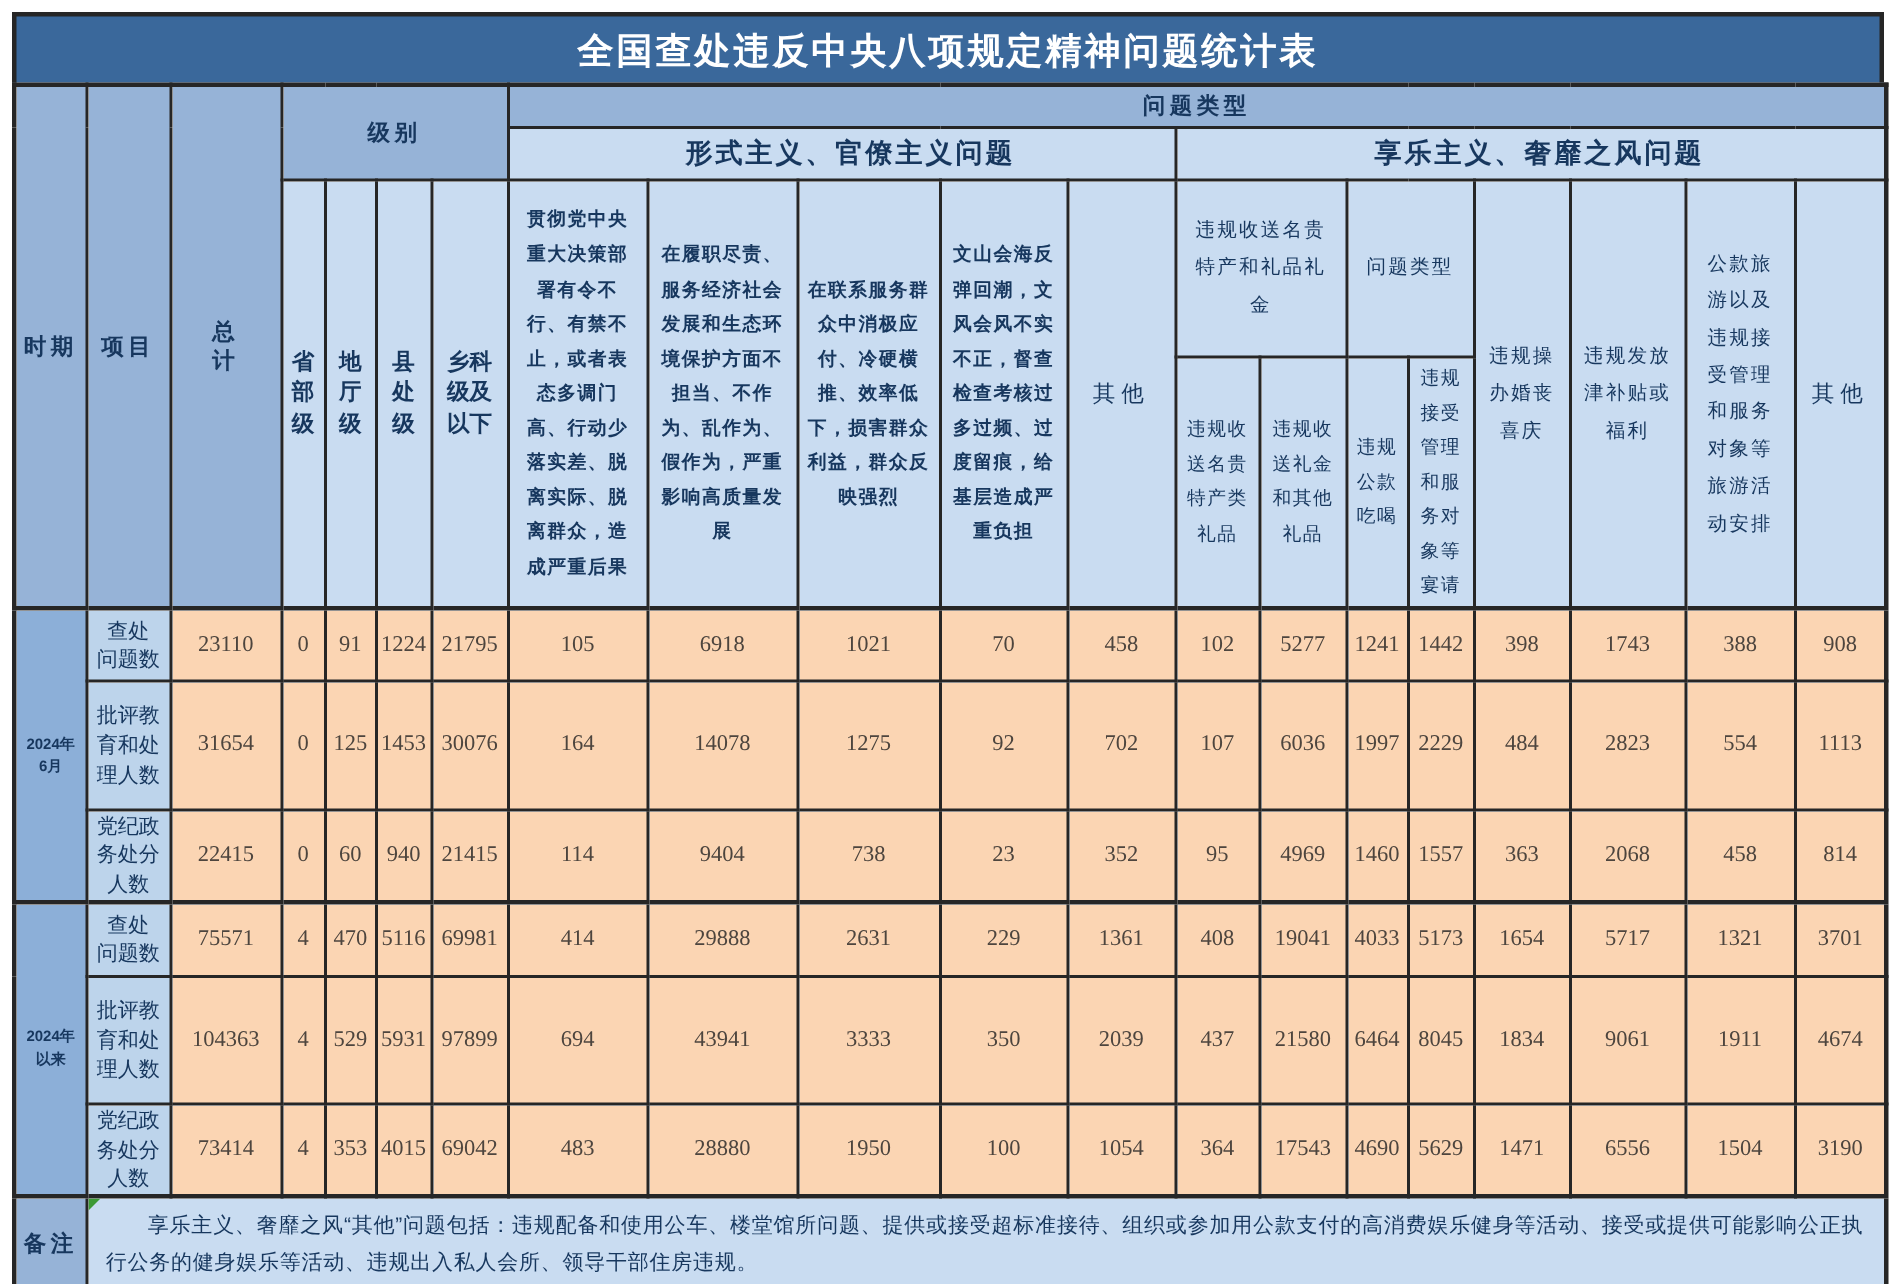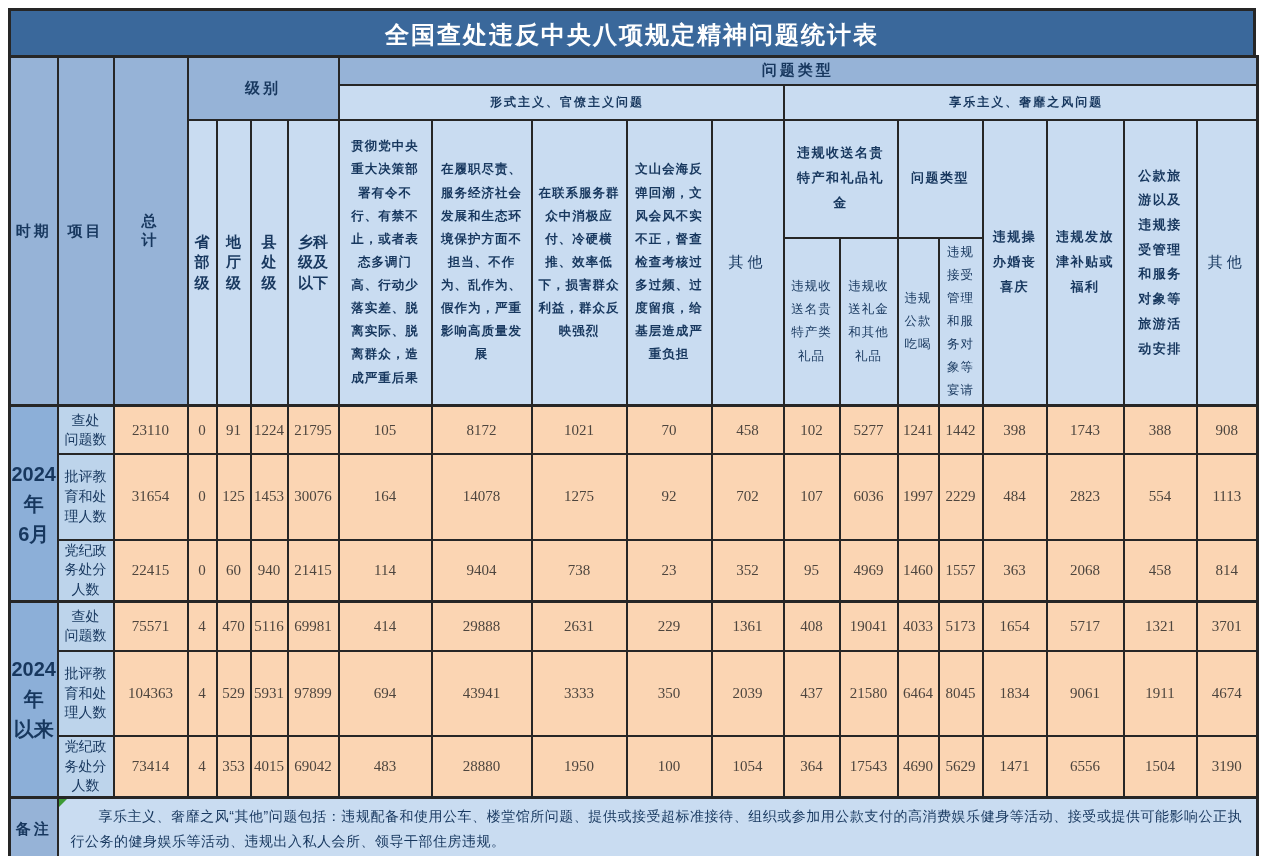--- a/index.html
+++ b/index.html
@@ -20,32 +20,32 @@
   .title-bar{
     height:47px;line-height:47px;background:var(--title-bg);
     border:3px solid var(--bd);border-bottom:none;
     color:#FFFFFF;font-size:24px;font-weight:bold;text-align:center;letter-spacing:2px;
   }
   table.t{border-collapse:collapse;table-layout:fixed;width:1248px;border:3px solid var(--bd);}
   .t th,.t td{border:2px solid var(--bd);overflow:hidden;vertical-align:middle;text-align:center;}
   .mid{background:var(--mid);}
   .light{background:var(--light);}
   .hgroup{color:var(--navy);font-size:15px;font-weight:bold;letter-spacing:3px;}
-  .hgroup2{color:var(--navy);font-size:12px;font-weight:bold;letter-spacing:2px;padding-left:12px;}
+  .hgroup2{color:var(--navy);font-size:18px;font-weight:bold;letter-spacing:2px;padding-left:12px;}
   .pre{white-space:pre-line;}
   .lev{color:var(--navy);font-size:15px;font-weight:bold;line-height:1.35;}
   .desc{
     color:var(--navy);font-size:12.5px;font-weight:bold;text-align:justify;
     text-justify:inter-ideograph;letter-spacing:1px;line-height:1.85;padding:8px 6px;
   }
-  .gsub{color:var(--navy);font-size:13px;font-weight:bold;letter-spacing:1.5px;line-height:1.9;padding:2px 6px;}
+  .gsub{color:var(--navy);font-size:13px;font-weight:normal;letter-spacing:1.5px;line-height:1.9;padding:2px 6px;}
   .sub{color:var(--navy);font-size:12.5px;font-weight:normal;letter-spacing:1px;line-height:1.85;padding:2px 2px;margin-left:48px;}
   .wide3{padding:2px 10px;}
   .oth{color:var(--navy);font-size:15px;font-weight:normal;letter-spacing:4px;}
-  .period{background:var(--period);color:var(--navy);font-size:20px;font-weight:bold;line-height:1.5;}
+  .period{background:var(--period);color:var(--navy);font-size:10px;font-weight:bold;line-height:1.5;}
   .rlabel{background:var(--rowlabel);color:var(--navy);font-size:14px;font-weight:normal;line-height:1.4;}
   .num{background:var(--peach);color:var(--numc);font-size:15px;font-family:"Liberation Serif",serif;}
   .thick-top td,.thick-top th{border-top:3px solid var(--bd);}
   .note-label{background:var(--mid);color:var(--navy);font-size:15px;font-weight:bold;letter-spacing:3px;}
   .note-cell{background:var(--light);position:relative;padding:0;}
   .note-text{
     color:var(--navy);font-size:14px;line-height:1.8;text-align:justify;text-justify:inter-ideograph;
     text-indent:2em;padding:5px 14px 5px 12px;letter-spacing:0.5px;
   }
   .green-tri{position:absolute;top:0;left:0;width:0;height:0;
@@ -133,21 +133,21 @@
       <td rowspan="3" class="period pre">2024年
 6月</td>
       <td class="rlabel pre">查处
 问题数</td>
       <td class="num">23110</td>
       <td class="num">0</td>
       <td class="num">91</td>
       <td class="num">1224</td>
       <td class="num">21795</td>
       <td class="num">105</td>
-      <td class="num">8172</td>
+      <td class="num">6918</td>
       <td class="num">1021</td>
       <td class="num">70</td>
       <td class="num">458</td>
       <td class="num">102</td>
       <td class="num">5277</td>
       <td class="num">1241</td>
       <td class="num">1442</td>
       <td class="num">398</td>
       <td class="num">1743</td>
       <td class="num">388</td>

